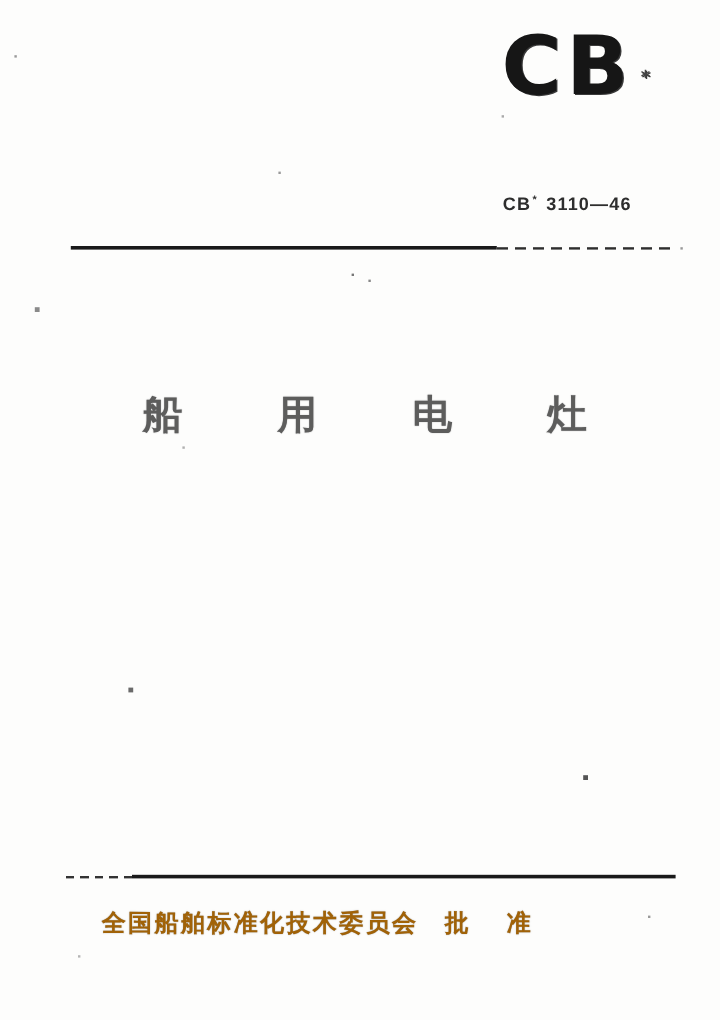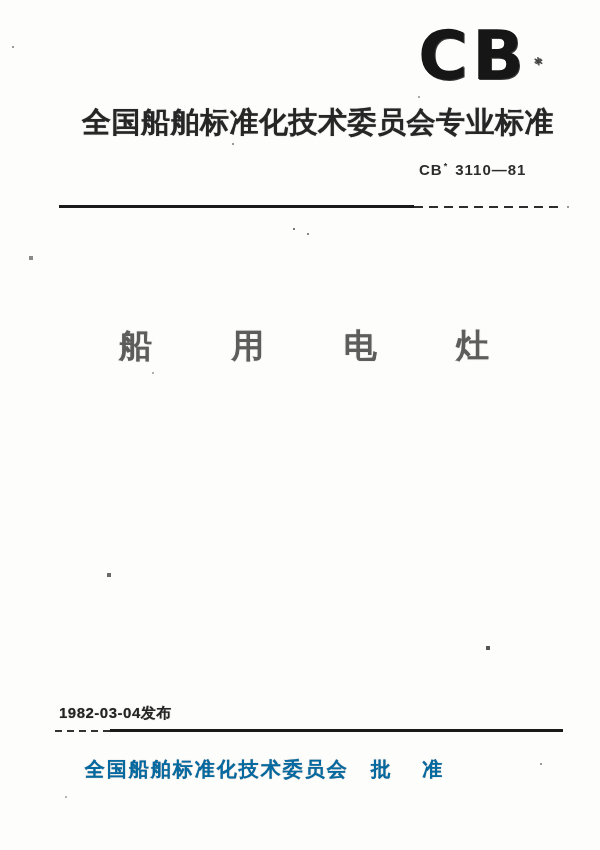--- a/index.html
+++ b/index.html
@@ -84,21 +84,21 @@
     text-shadow:0 0 1px rgba(50,50,50,.5);
   }
   .issue-date{top:704px;left:59px;}
   .effective-date{top:705px;right:37px;}
 
   
   .approval-line{
     position:absolute;top:756px;left:0;width:540px;
     text-align:center;
     font-size:20px;font-weight:700;
-    letter-spacing:2px;color:#0369a1;
+    letter-spacing:2px;color:#a16207;
     text-shadow:0 0 1px rgba(70,70,70,.55);
     white-space:nowrap;
   }
   .approval-gap{display:inline-block;width:22px;}
   .approval-word{letter-spacing:13px;}
 
   
   .scan-noise{
     position:absolute;top:0;left:0;width:2px;height:2px;background:transparent;
     box-shadow:
@@ -119,41 +119,37 @@
 </head>
 <body>
 
 <div class="page">
 
   <div class="cb-logo">
     <span>CB</span>
     <span class="logo-mark">*</span>
   </div>
 
-  <div class="header-title">全国船舶标准化技术委员会专业标准</div>
 
   <div class="std-number">
-    <span>CB</span><span class="std-star">*</span><span class="std-digits">3110—81</span>
+    <span>CB</span><span class="std-star">*</span><span class="std-digits">3110—46</span>
   </div>
 
   <div class="rule rule-top">
     <div class="rule-solid"></div>
     <div class="rule-dashed"></div>
   </div>
 
   <div class="main-title">
     <span>船</span>
     <span>用</span>
     <span>电</span>
     <span>灶</span>
   </div>
 
-  <div class="date-label issue-date">
-    <span>1982-03-04</span><span>发布</span>
-  </div>
 
 
   <div class="rule rule-bottom">
     <div class="rule-dashed"></div>
     <div class="rule-solid"></div>
   </div>
 
   <div class="approval-line">
     <span>全国船舶标准化技术委员会</span><span class="approval-gap"></span><span class="approval-word">批 准</span>
   </div>

